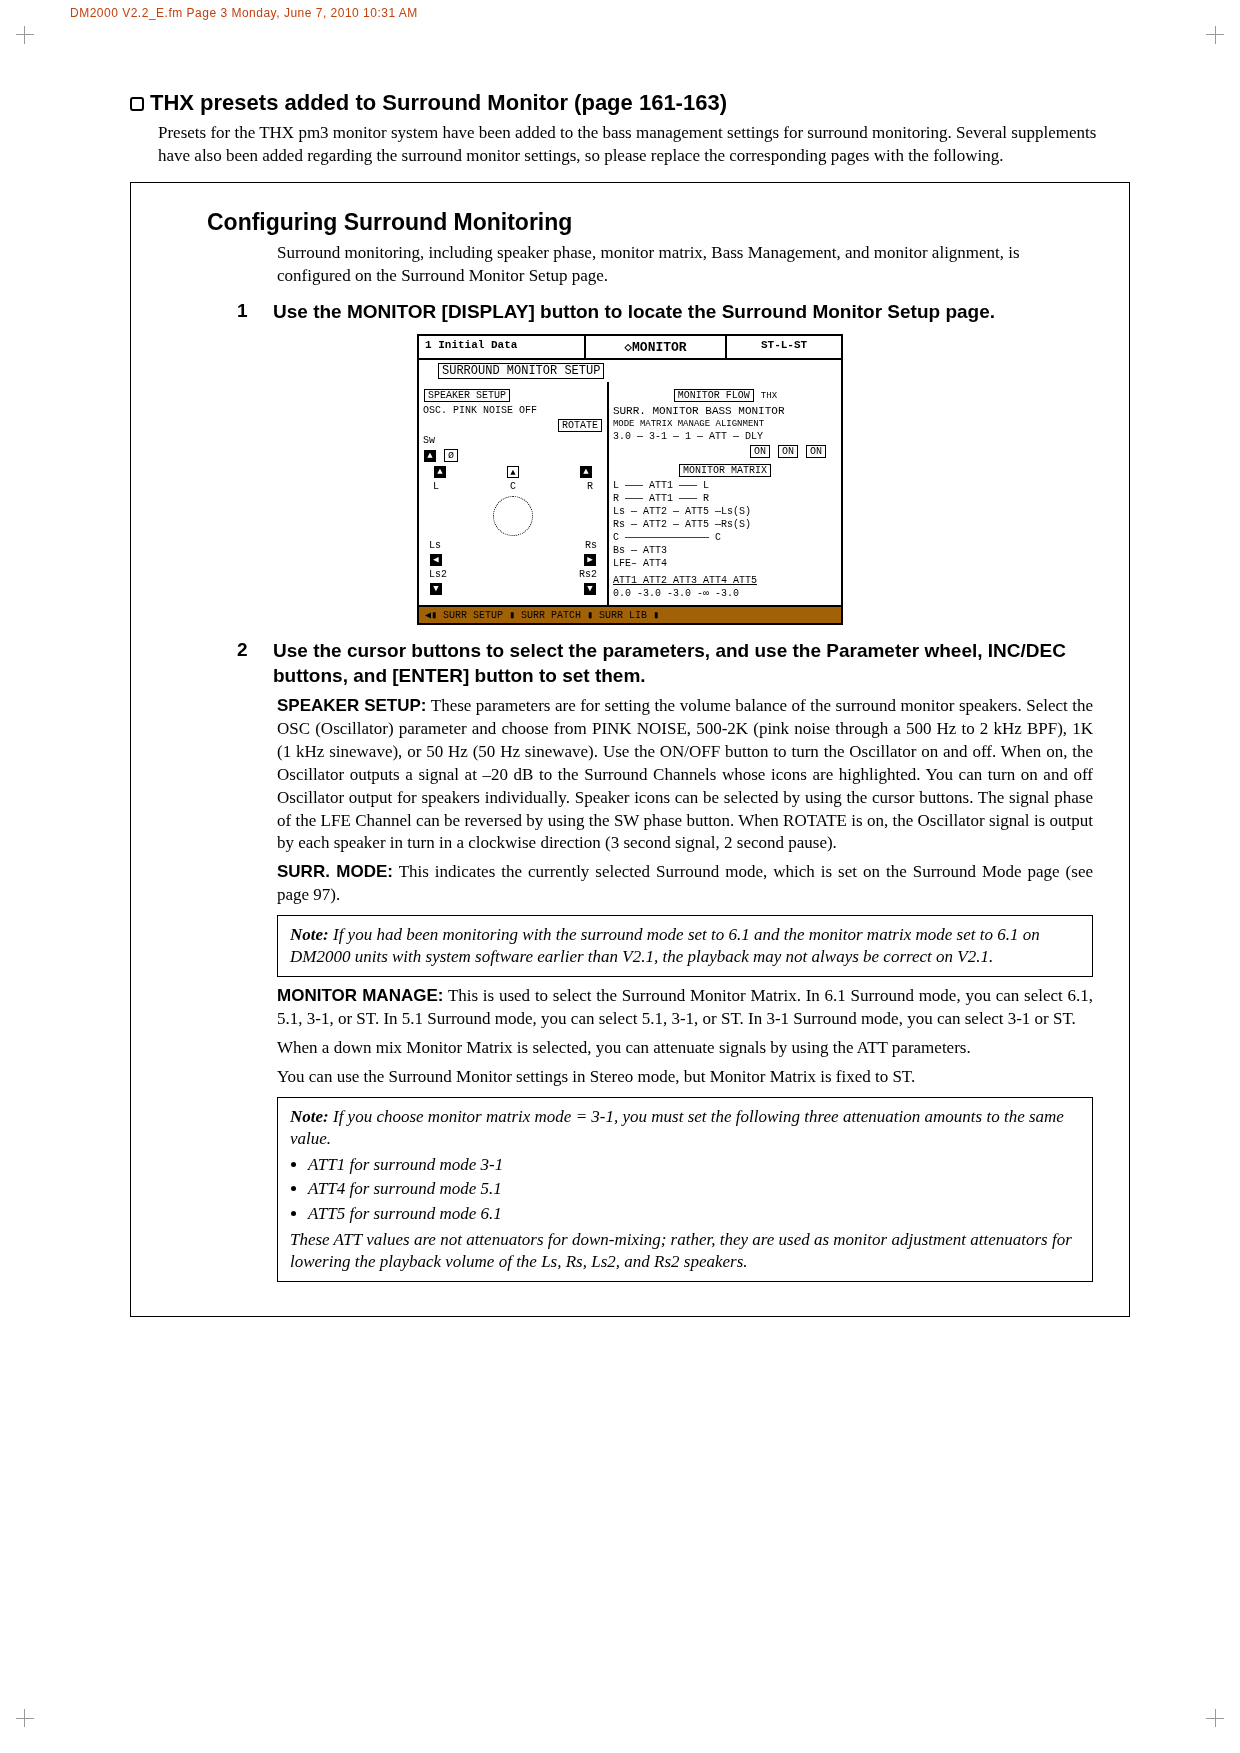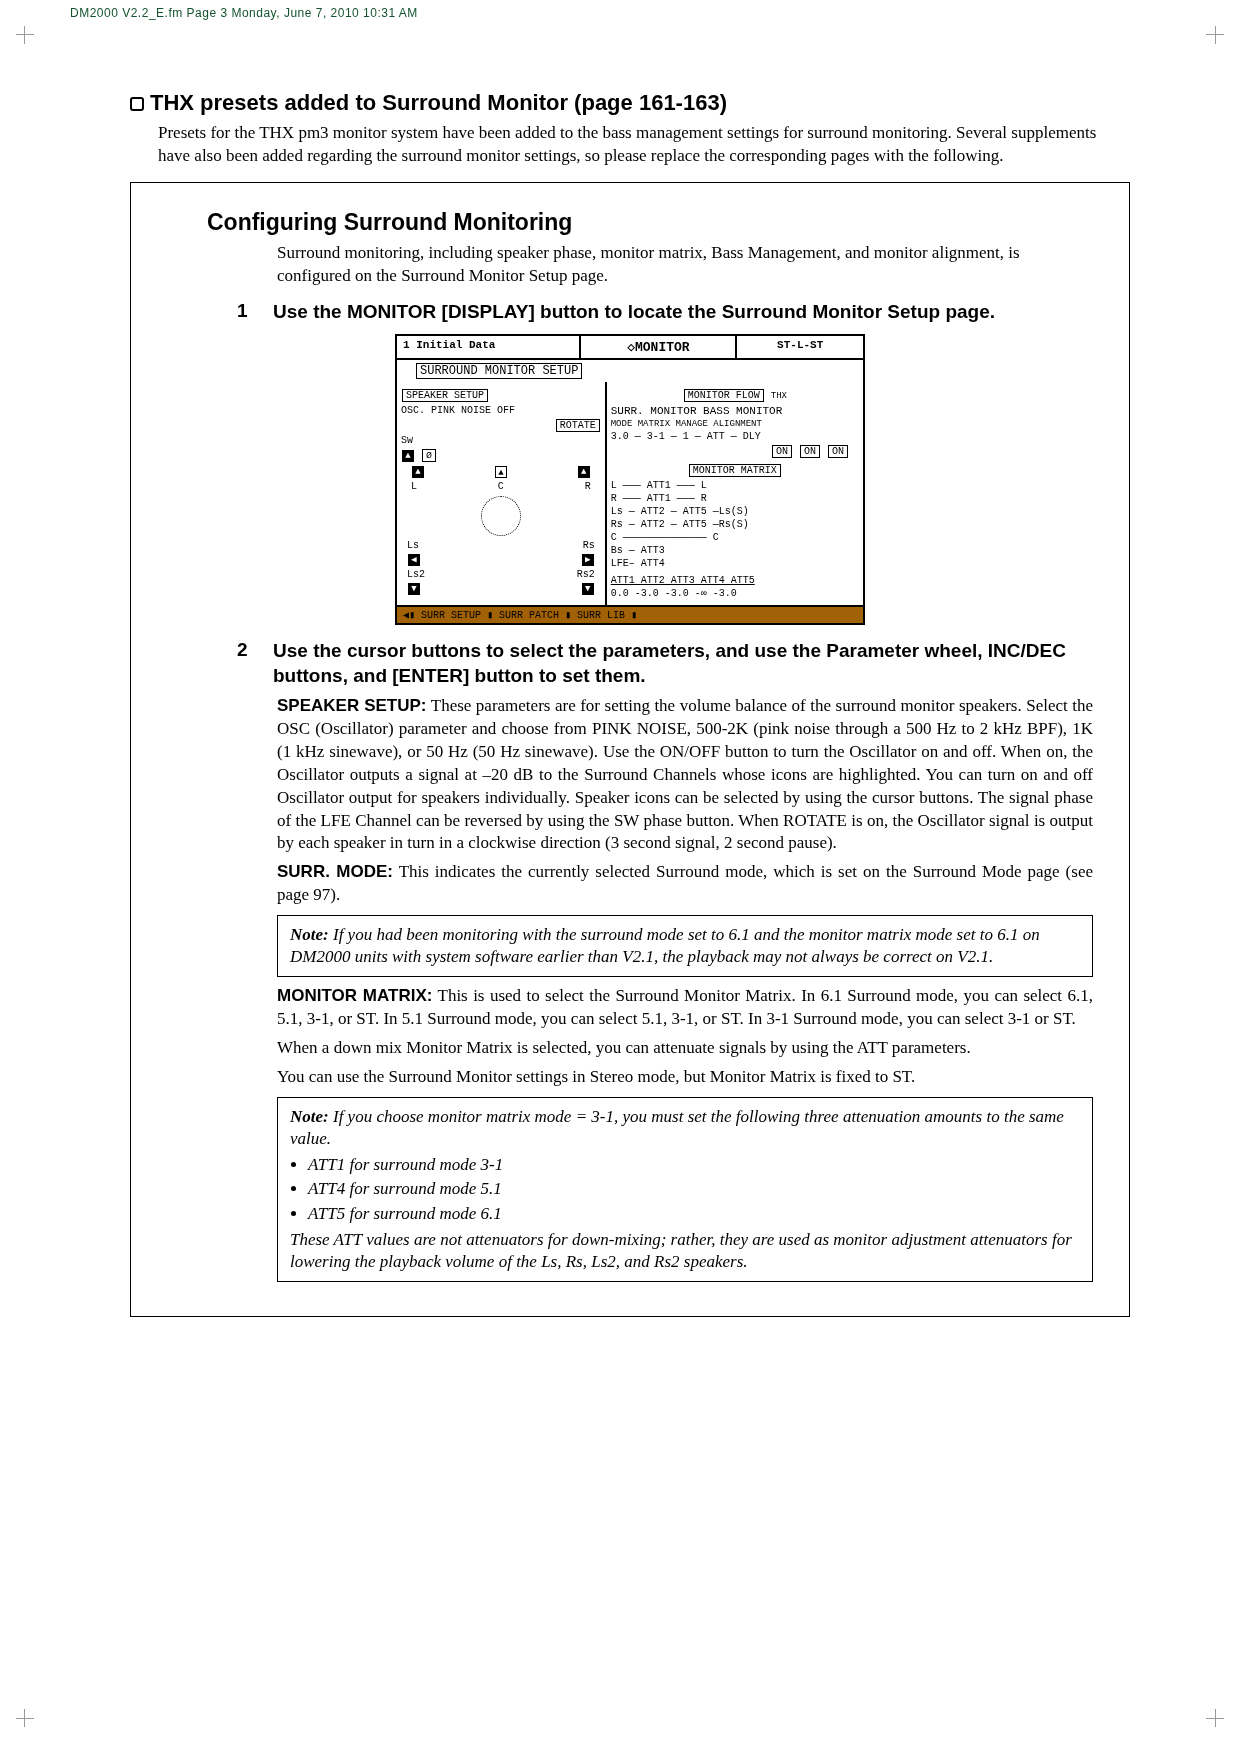--- a/index.html
+++ b/index.html
@@ -40,21 +40,21 @@
   .crop.bl::after  { width: 1px; height: 18px; bottom: 6px; left: 14px; }
   .crop.br::before { width: 18px; height: 1px; bottom: 14px; right: 6px; }
   .crop.br::after  { width: 1px; height: 18px; bottom: 6px; right: 14px; }
 
   .header-stamp {
     position: absolute;
     top: 6px;
     left: 70px;
     font-family: Arial, sans-serif;
     font-size: 12px;
-    color: #14532d;
+    color: #c2410c;
     letter-spacing: .5px;
   }
 
   .sec-title {
     font-family: Verdana, Arial, sans-serif;
     font-weight: bold;
     font-size: 22px;
     margin: 20px 0 6px 0;
   }
   .sec-title .bullet {
@@ -101,21 +101,21 @@
     min-width: 18px;
   }
   .step .instr {
     font-family: "Trebuchet MS", Verdana, sans-serif;
     font-weight: bold;
     font-size: 19px;
     line-height: 1.3;
   }
 
   .lcd-wrap {
-    width: 470px;
+    width: 426px;
     margin: 10px auto 14px auto;
   }
   .lcd {
     border: 2px solid #000;
     font-family: "Courier New", monospace;
     font-size: 11px;
     background: #fff;
   }
   .lcd-top {
     display: flex;
@@ -276,21 +276,21 @@
     <div class="body-block">
       <p><span class="runhead">SPEAKER SETUP:</span><span> These parameters are for setting the volume balance of the surround monitor speakers. Select the OSC (Oscillator) parameter and choose from PINK NOISE, 500-2K (pink noise through a 500 Hz to 2 kHz BPF), 1K (1 kHz sinewave), or 50 Hz (50 Hz sinewave). Use the ON/OFF button to turn the Oscillator on and off. When on, the Oscillator outputs a signal at –20 dB to the Surround Channels whose icons are highlighted. You can turn on and off Oscillator output for speakers individually. Speaker icons can be selected by using the cursor buttons. The signal phase of the LFE Channel can be reversed by using the SW phase button. When ROTATE is on, the Oscillator signal is output by each speaker in turn in a clockwise direction (3 second signal, 2 second pause).</span></p>
       <p><span class="runhead">SURR. MODE:</span><span> This indicates the currently selected Surround mode, which is set on the Surround Mode page (see page 97).</span></p>
     </div>
 
     <div class="note">
       <span class="nb">Note:</span> <span>If you had been monitoring with the surround mode set to 6.1 and the monitor matrix mode set to 6.1 on DM2000 units with system software earlier than V2.1, the playback may not always be correct on V2.1.</span>
     </div>
 
     <div class="body-block">
-      <p><span class="runhead">MONITOR MATRIX:</span><span> This is used to select the Surround Monitor Matrix. In 6.1 Surround mode, you can select 6.1, 5.1, 3-1, or ST. In 5.1 Surround mode, you can select 5.1, 3-1, or ST. In 3-1 Surround mode, you can select 3-1 or ST.</span></p>
+      <p><span class="runhead">MONITOR MANAGE:</span><span> This is used to select the Surround Monitor Matrix. In 6.1 Surround mode, you can select 6.1, 5.1, 3-1, or ST. In 5.1 Surround mode, you can select 5.1, 3-1, or ST. In 3-1 Surround mode, you can select 3-1 or ST.</span></p>
       <p>When a down mix Monitor Matrix is selected, you can attenuate signals by using the ATT parameters.</p>
       <p>You can use the Surround Monitor settings in Stereo mode, but Monitor Matrix is fixed to ST.</p>
     </div>
 
     <div class="note">
       <span class="nb">Note:</span> <span>If you choose monitor matrix mode = 3-1, you must set the following three attenuation amounts to the same value.</span>
       <ul>
         <li>ATT1 for surround mode 3-1</li>
         <li>ATT4 for surround mode 5.1</li>
         <li>ATT5 for surround mode 6.1</li>

